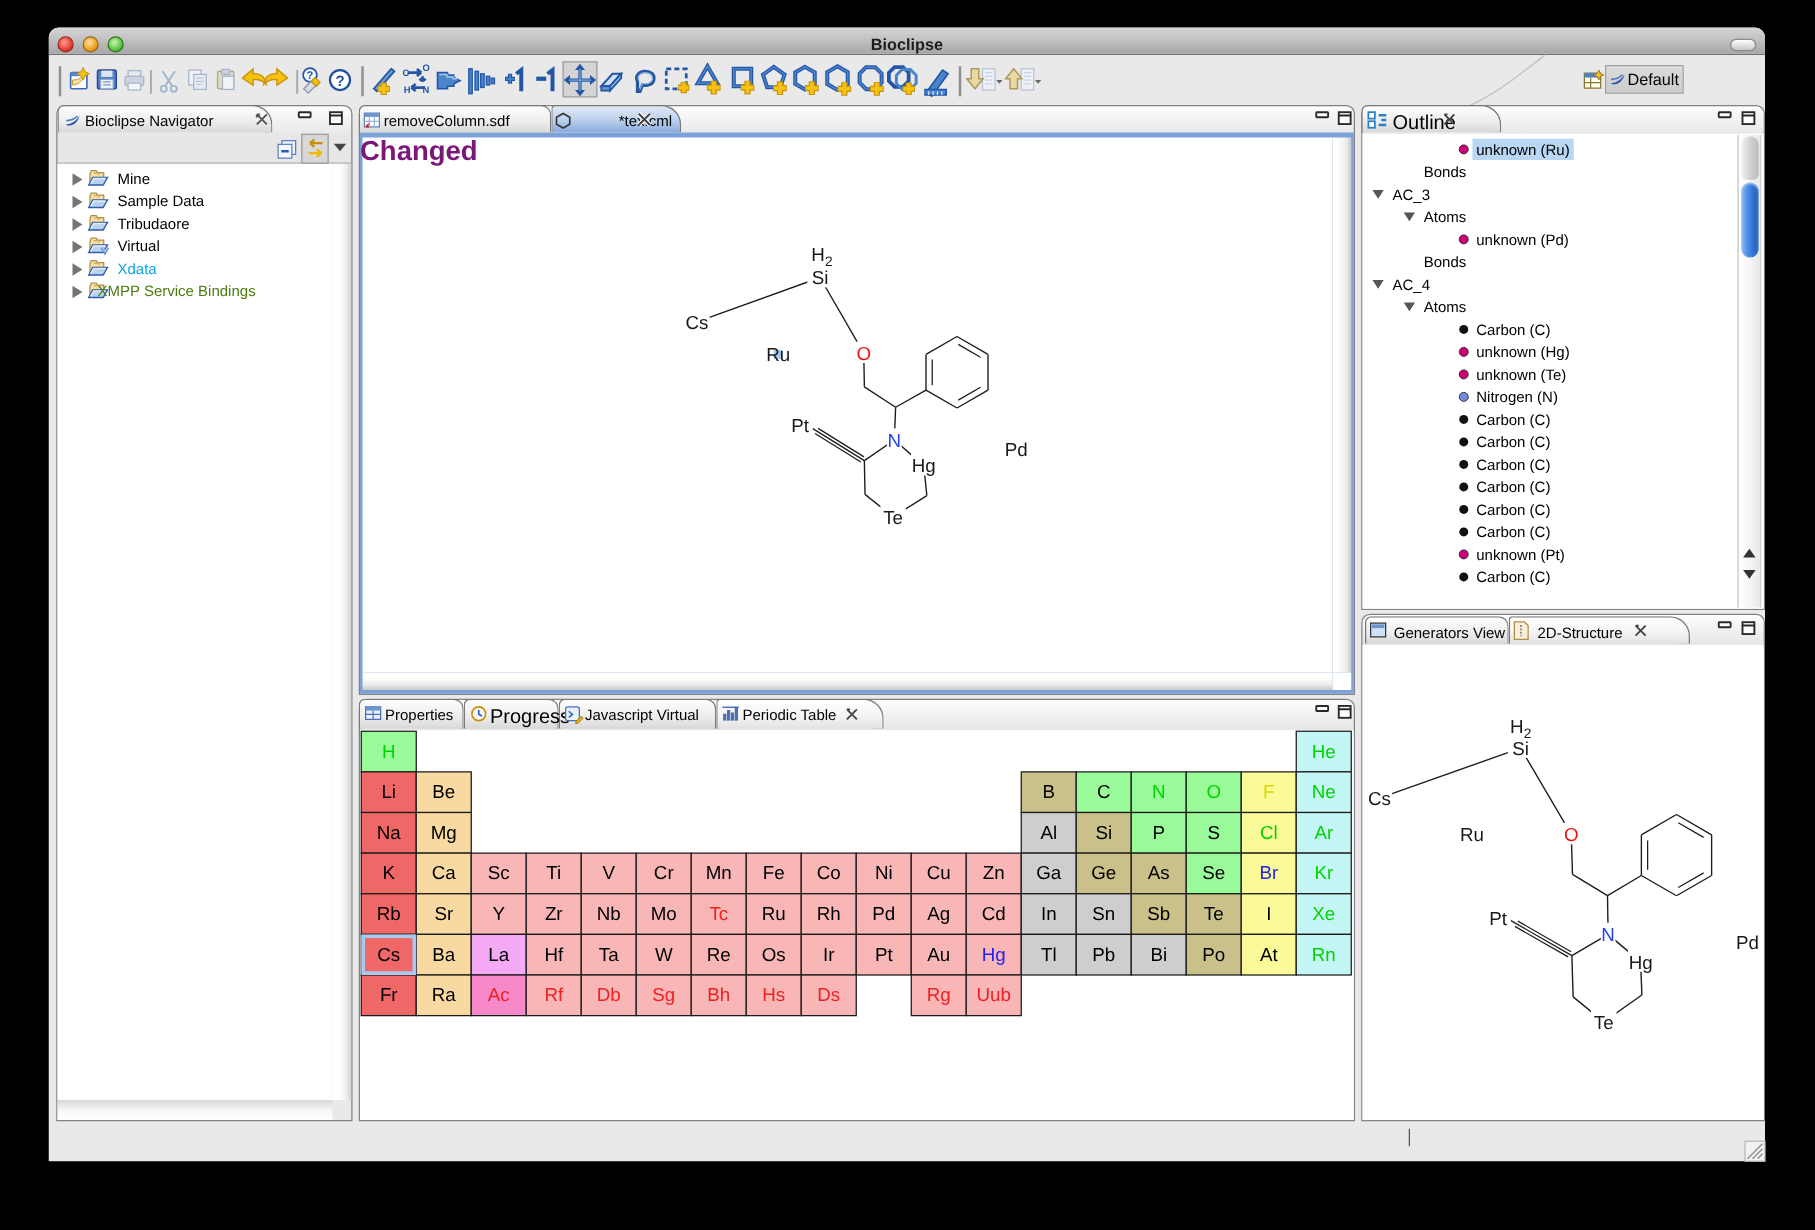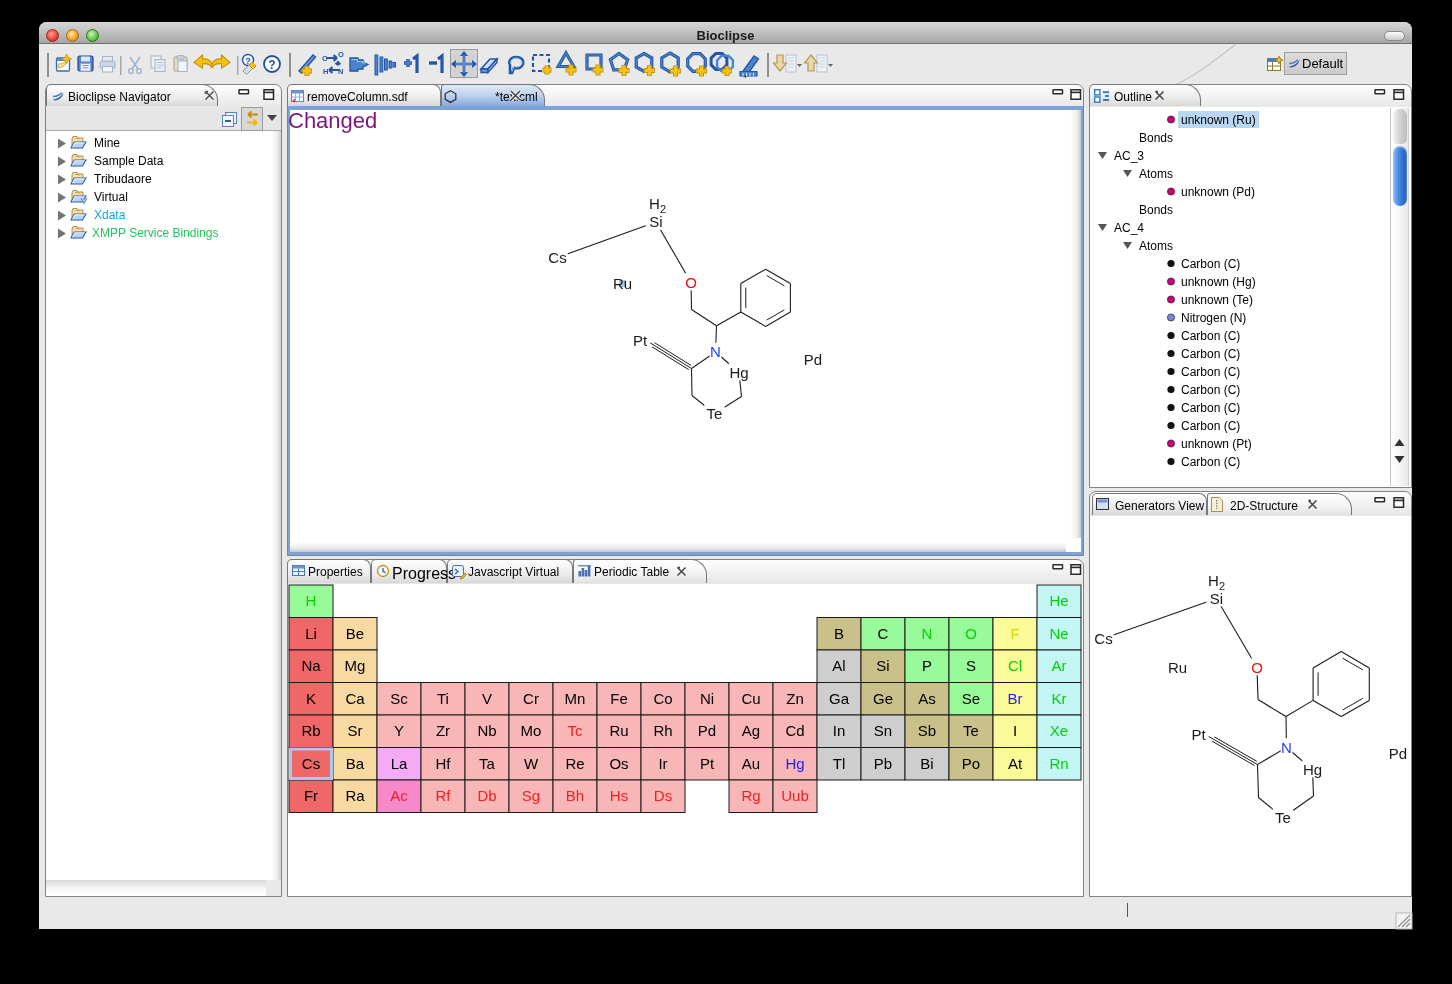--- a/index.html
+++ b/index.html
@@ -241,21 +241,21 @@
 <div class="abs" style="left:94px;top:208px;font-size:12px;color:#0ea5e9;">Xdata</div>
 <svg class="abs" style="left:57px;top:228px" width="10" height="11" viewBox="0 0 10 11">
       <path d="M 1 0.5 L 9 5.5 L 1 10.5 Z" fill="#757575"></path>
     </svg>
 <svg class="abs" style="left:70px;top:225px" width="17" height="15" viewBox="0 0 17 15">
       <path d="M 2 4 L 2 12 L 13 12 L 13 3 L 8 3 L 7 1.5 L 3 1.5 Z" fill="#f6e0a4" stroke="#ad8d4d" stroke-width="1"></path>
       <path d="M 5 3.5 L 9 3.5 L 9 5" fill="none" stroke="#caa95e" stroke-width="1"></path>
       <path d="M 1 13 L 4.2 7 L 16 7 L 12.5 13 Z" fill="#b9d2ef" stroke="#2f5daa" stroke-width="1.1"></path>
       <path d="M 2.6 12 L 5 7.8 L 14.5 7.8" fill="none" stroke="#e4eefb" stroke-width="1.2"></path>
     </svg>
-<div class="abs" style="left:92px;top:226px;font-size:12px;color:#22c55e;">XMPP Service Bindings</div>
+<div class="abs" style="left:78px;top:226px;font-size:12px;color:#4d7c0f;">XMPP Service Bindings</div>
 <div class="abs" style="left:287px;top:84px;width:797px;height:472px;border:1px solid #828282;border-radius:7px 7px 0 0;background:linear-gradient(#fdfdfd,#e6e6e6 24px,#e9e9e9);"></div>
 <div class="abs" style="left:288px;top:106px;width:795px;height:449px;background:#7ba3d9;"></div>
 <div class="abs" style="left:290px;top:110px;width:776px;height:428px;background:#fff;"></div>
 <div class="abs" style="left:1066px;top:110px;width:15px;height:428px;background:linear-gradient(90deg,#ffffff 30%,#ececec 75%,#c8c8c8);"></div>
 <div class="abs" style="left:290px;top:538px;width:776px;height:14px;background:linear-gradient(#ffffff 25%,#ececec 70%,#c8c8c8);"></div>
 <div class="abs" style="left:1066px;top:538px;width:15px;height:14px;background:#fff;"></div>
 <div class="tab" style="left:287px;top:84px;width:154px;"></div>
 <div class="tab" style="left:441px;top:84px;width:104px;border-radius:3px 16px 0 0;background:linear-gradient(#dfe9f6,#bed2ee 50%,#88abdb);"></div>
 <div class="abs" style="left:307px;top:90px;font-size:12px;">removeColumn.sdf</div>
 <div class="abs" style="left:459px;top:90px;font-size:12px;margin-left:36px;">*tex.cml</div>
@@ -270,21 +270,21 @@
     </svg>
 <svg class="abs" style="left:509px;top:89px" width="13" height="13" viewBox="0 0 13 13">
       <path d="M 2 2 L 11 11 M 11 2 L 2 11" stroke="#fcfcfc" stroke-width="3.6"></path>
       <path d="M 2 2 L 11 11 M 11 2 L 2 11" stroke="#444" stroke-width="1.6"></path>
     </svg>
 <svg class="abs" style="left:1052px;top:89px" width="29" height="12" viewBox="0 0 29 12">
       <rect x="1" y="0.75" width="9.5" height="4" rx="0.5" fill="#fdfdfd" stroke="#2a2a2a" stroke-width="1.5"></rect>
       <rect x="19" y="0.75" width="9.5" height="9.5" fill="#fdfdfd" stroke="#2a2a2a" stroke-width="1.5"></rect>
       <rect x="18.6" y="2.6" width="10.3" height="1.6" fill="#2a2a2a"></rect>
     </svg>
-<div class="abs" style="left:288px;top:108px;font-size:22px;font-weight:normal;color:#7a187a;">Changed</div>
+<div class="abs" style="left:288px;top:108px;font-size:22px;font-weight:bold;color:#7a187a;">Changed</div>
 <svg class="abs" style="left:0;top:0" width="1452" height="560" viewBox="0 0 1452 560">
       <line x1="557.5" y1="257.5" x2="656.0" y2="222.0" stroke="#1c1c1c" stroke-width="1.1"></line>
       <line x1="656.0" y1="222.0" x2="691.0" y2="282.5" stroke="#1c1c1c" stroke-width="1.1"></line>
       <line x1="691.0" y1="282.5" x2="691.5" y2="309.5" stroke="#1c1c1c" stroke-width="1.1"></line>
       <line x1="691.5" y1="309.5" x2="716.5" y2="325.8" stroke="#1c1c1c" stroke-width="1.1"></line>
       <line x1="716.5" y1="325.8" x2="715.5" y2="352.0" stroke="#1c1c1c" stroke-width="1.1"></line>
       <line x1="715.5" y1="352.0" x2="691.5" y2="368.5" stroke="#1c1c1c" stroke-width="1.1"></line>
       <line x1="691.5" y1="368.5" x2="692.0" y2="395.5" stroke="#1c1c1c" stroke-width="1.1"></line>
       <line x1="692.0" y1="395.5" x2="714.5" y2="413.5" stroke="#1c1c1c" stroke-width="1.1"></line>
       <line x1="714.5" y1="413.5" x2="741.5" y2="396.5" stroke="#1c1c1c" stroke-width="1.1"></line>
@@ -532,21 +532,21 @@
       <text x="663" y="801.0" font-size="15px" fill="#ee2222" text-anchor="middle" font-family="Liberation Sans">Ds</text>
       <rect x="729" y="780.0" width="44" height="32.5" fill="#f8b6b6" stroke="#1a1a1a" stroke-width="1"></rect>
       <text x="751" y="801.0" font-size="15px" fill="#ee2222" text-anchor="middle" font-family="Liberation Sans">Rg</text>
       <rect x="773" y="780.0" width="44" height="32.5" fill="#f8b6b6" stroke="#1a1a1a" stroke-width="1"></rect>
       <text x="795" y="801.0" font-size="15px" fill="#ee2222" text-anchor="middle" font-family="Liberation Sans">Uub</text>
       <rect x="290.5" y="749.0" width="41" height="29.5" fill="none" stroke="#a9c9ef" stroke-width="3"></rect>
     </svg>
 <div class="abs" style="left:1089px;top:84px;width:323px;height:404px;border:1px solid #828282;border-radius:7px 7px 0 0;background:linear-gradient(#fdfdfd,#e6e6e6 24px,#e9e9e9);"></div>
 <div class="abs" style="left:1090px;top:107px;width:321px;height:380px;background:#fff;"></div>
 <div class="tab" style="left:1089px;top:84px;width:112px;border-radius:5px 16px 0 0;"></div>
-<div class="abs" style="left:1114px;top:90px;font-size:12px;text-align:center;">Outline</div>
+<div class="abs" style="left:1114px;top:90px;font-size:16px;text-align:center;">Outline</div>
 <svg class="abs" style="left:1094px;top:89px" width="16" height="14" viewBox="0 0 16 14">
       <g fill="#fff" stroke="#2d7ec8" stroke-width="1.4">
         <rect x="0.7" y="0.7" width="5.2" height="5.2"></rect>
         <rect x="0.7" y="8" width="5.2" height="5.2"></rect>
       </g>
       <g fill="#2d7ec8">
         <rect x="9" y="2.2" width="6" height="2"></rect>
         <rect x="9" y="10" width="6" height="2"></rect>
         <rect x="11" y="6" width="4" height="2"></rect>
       </g>

